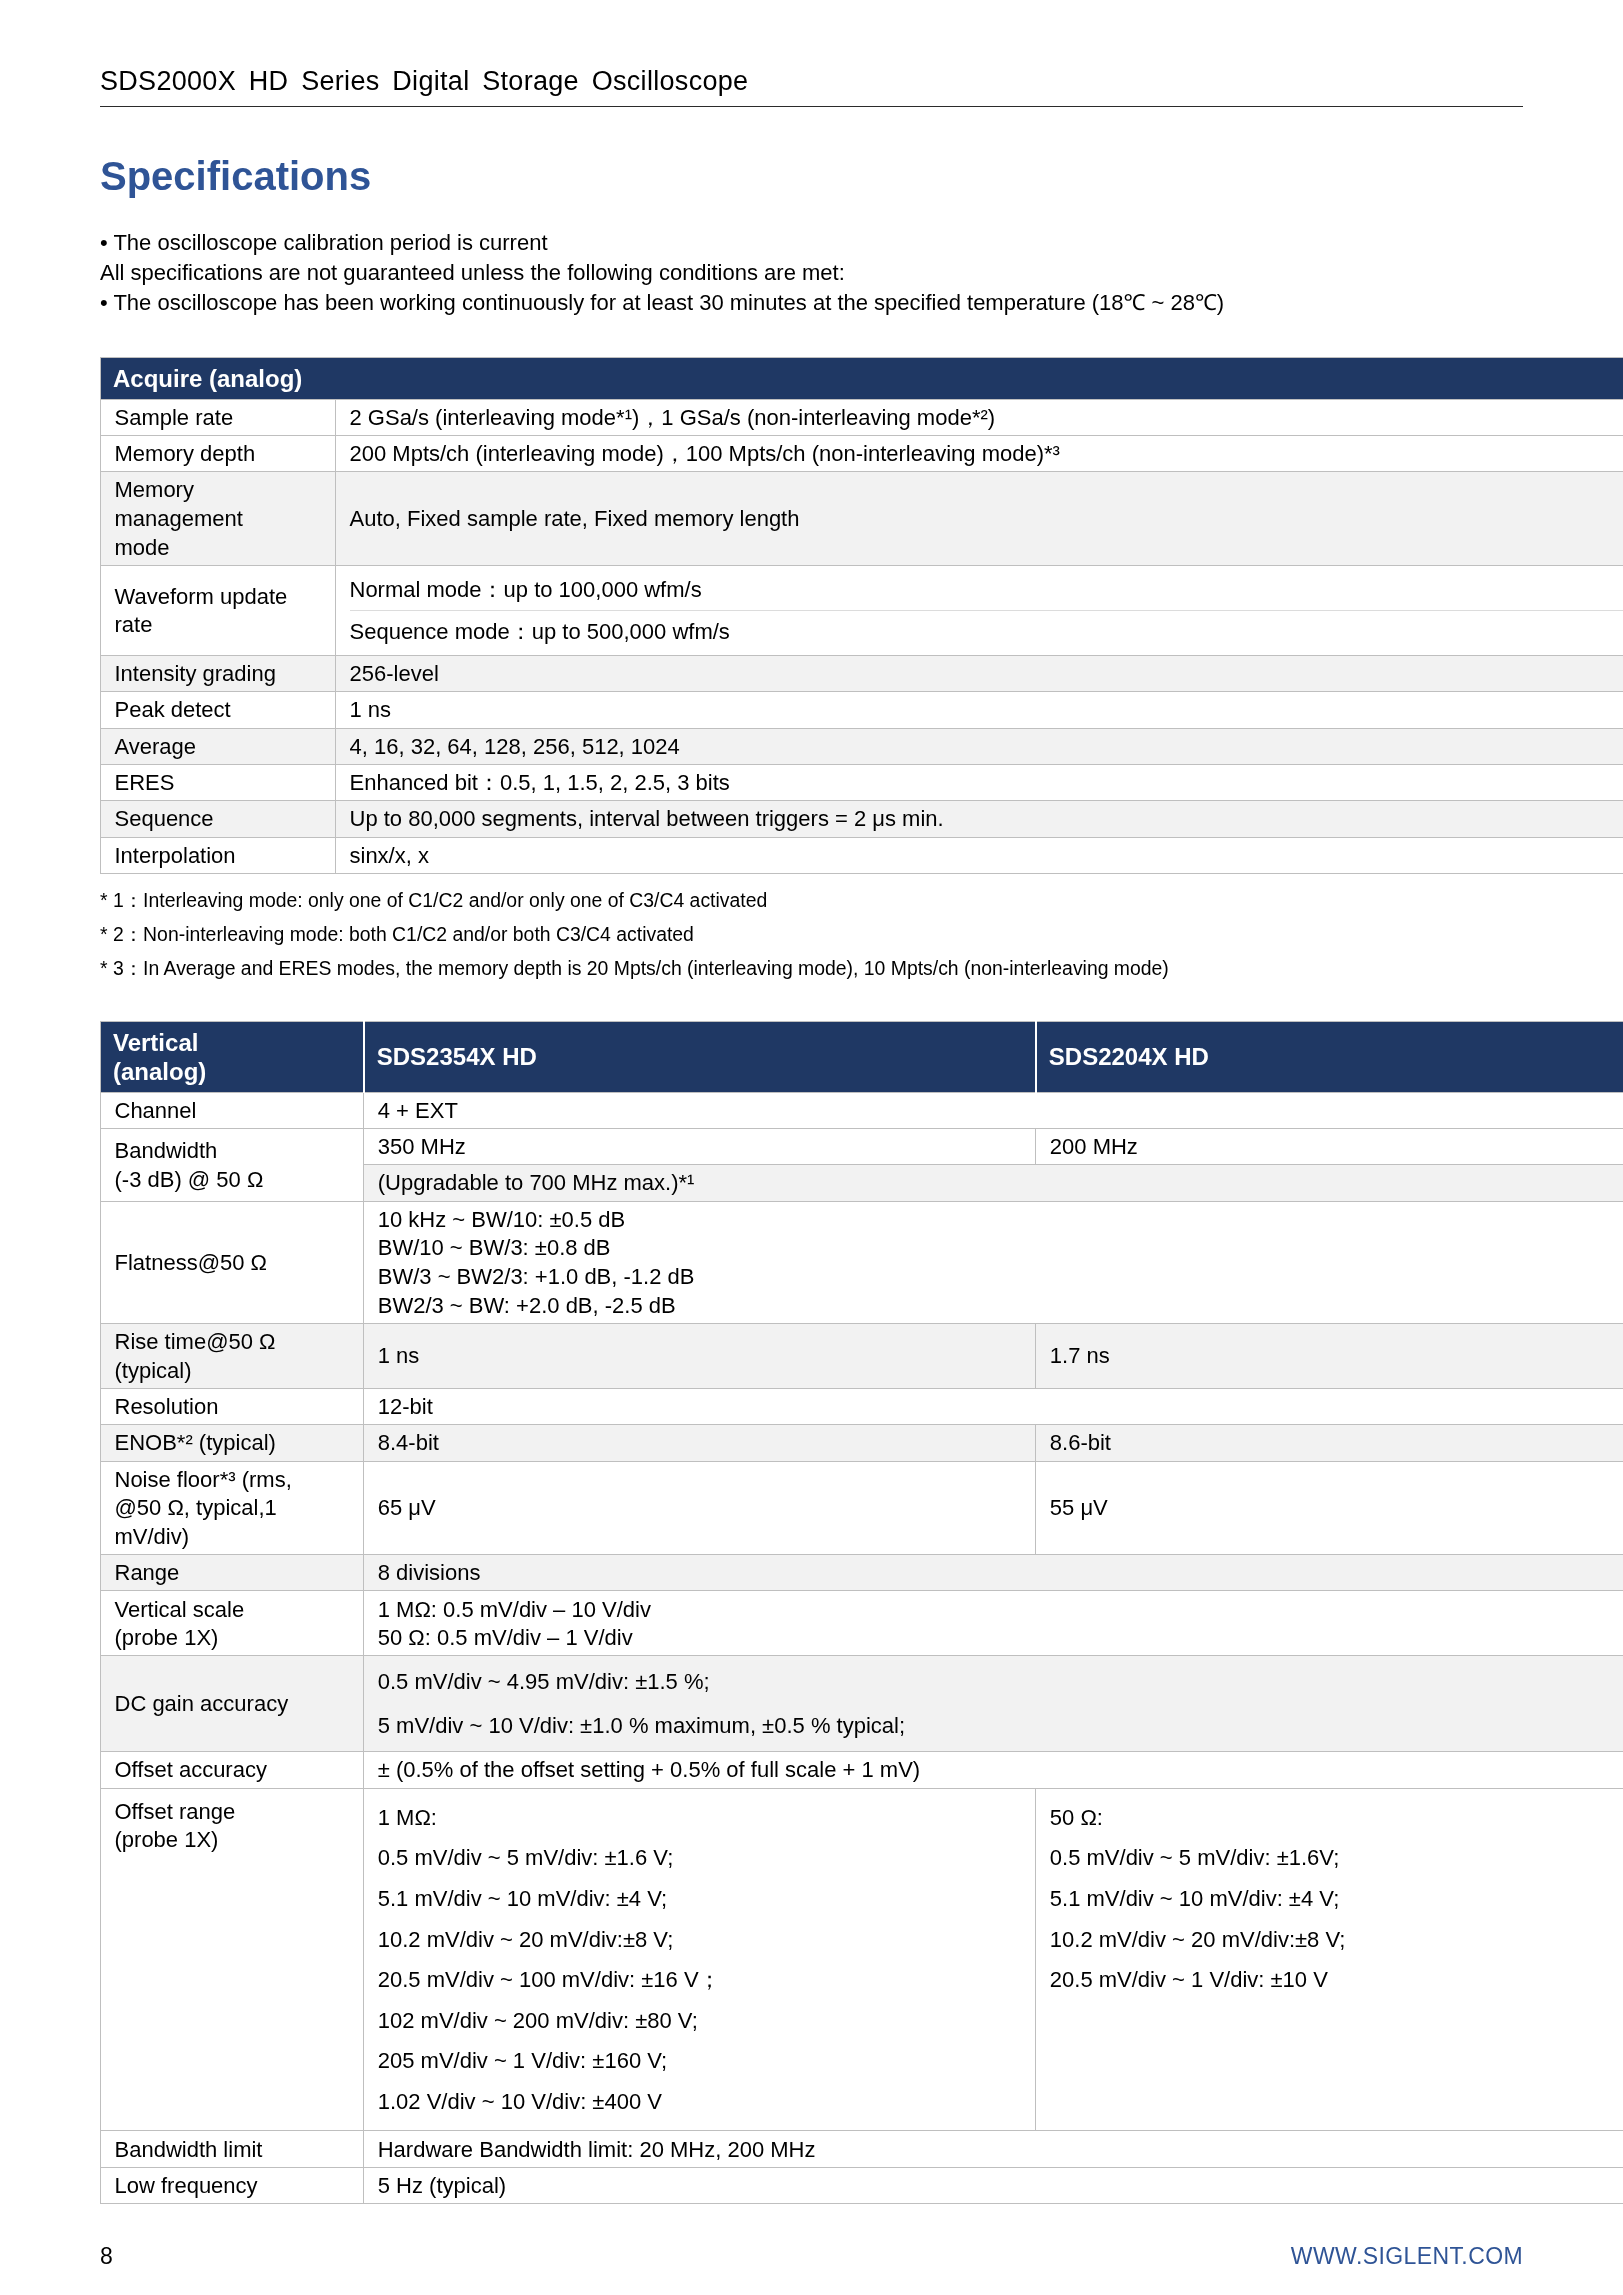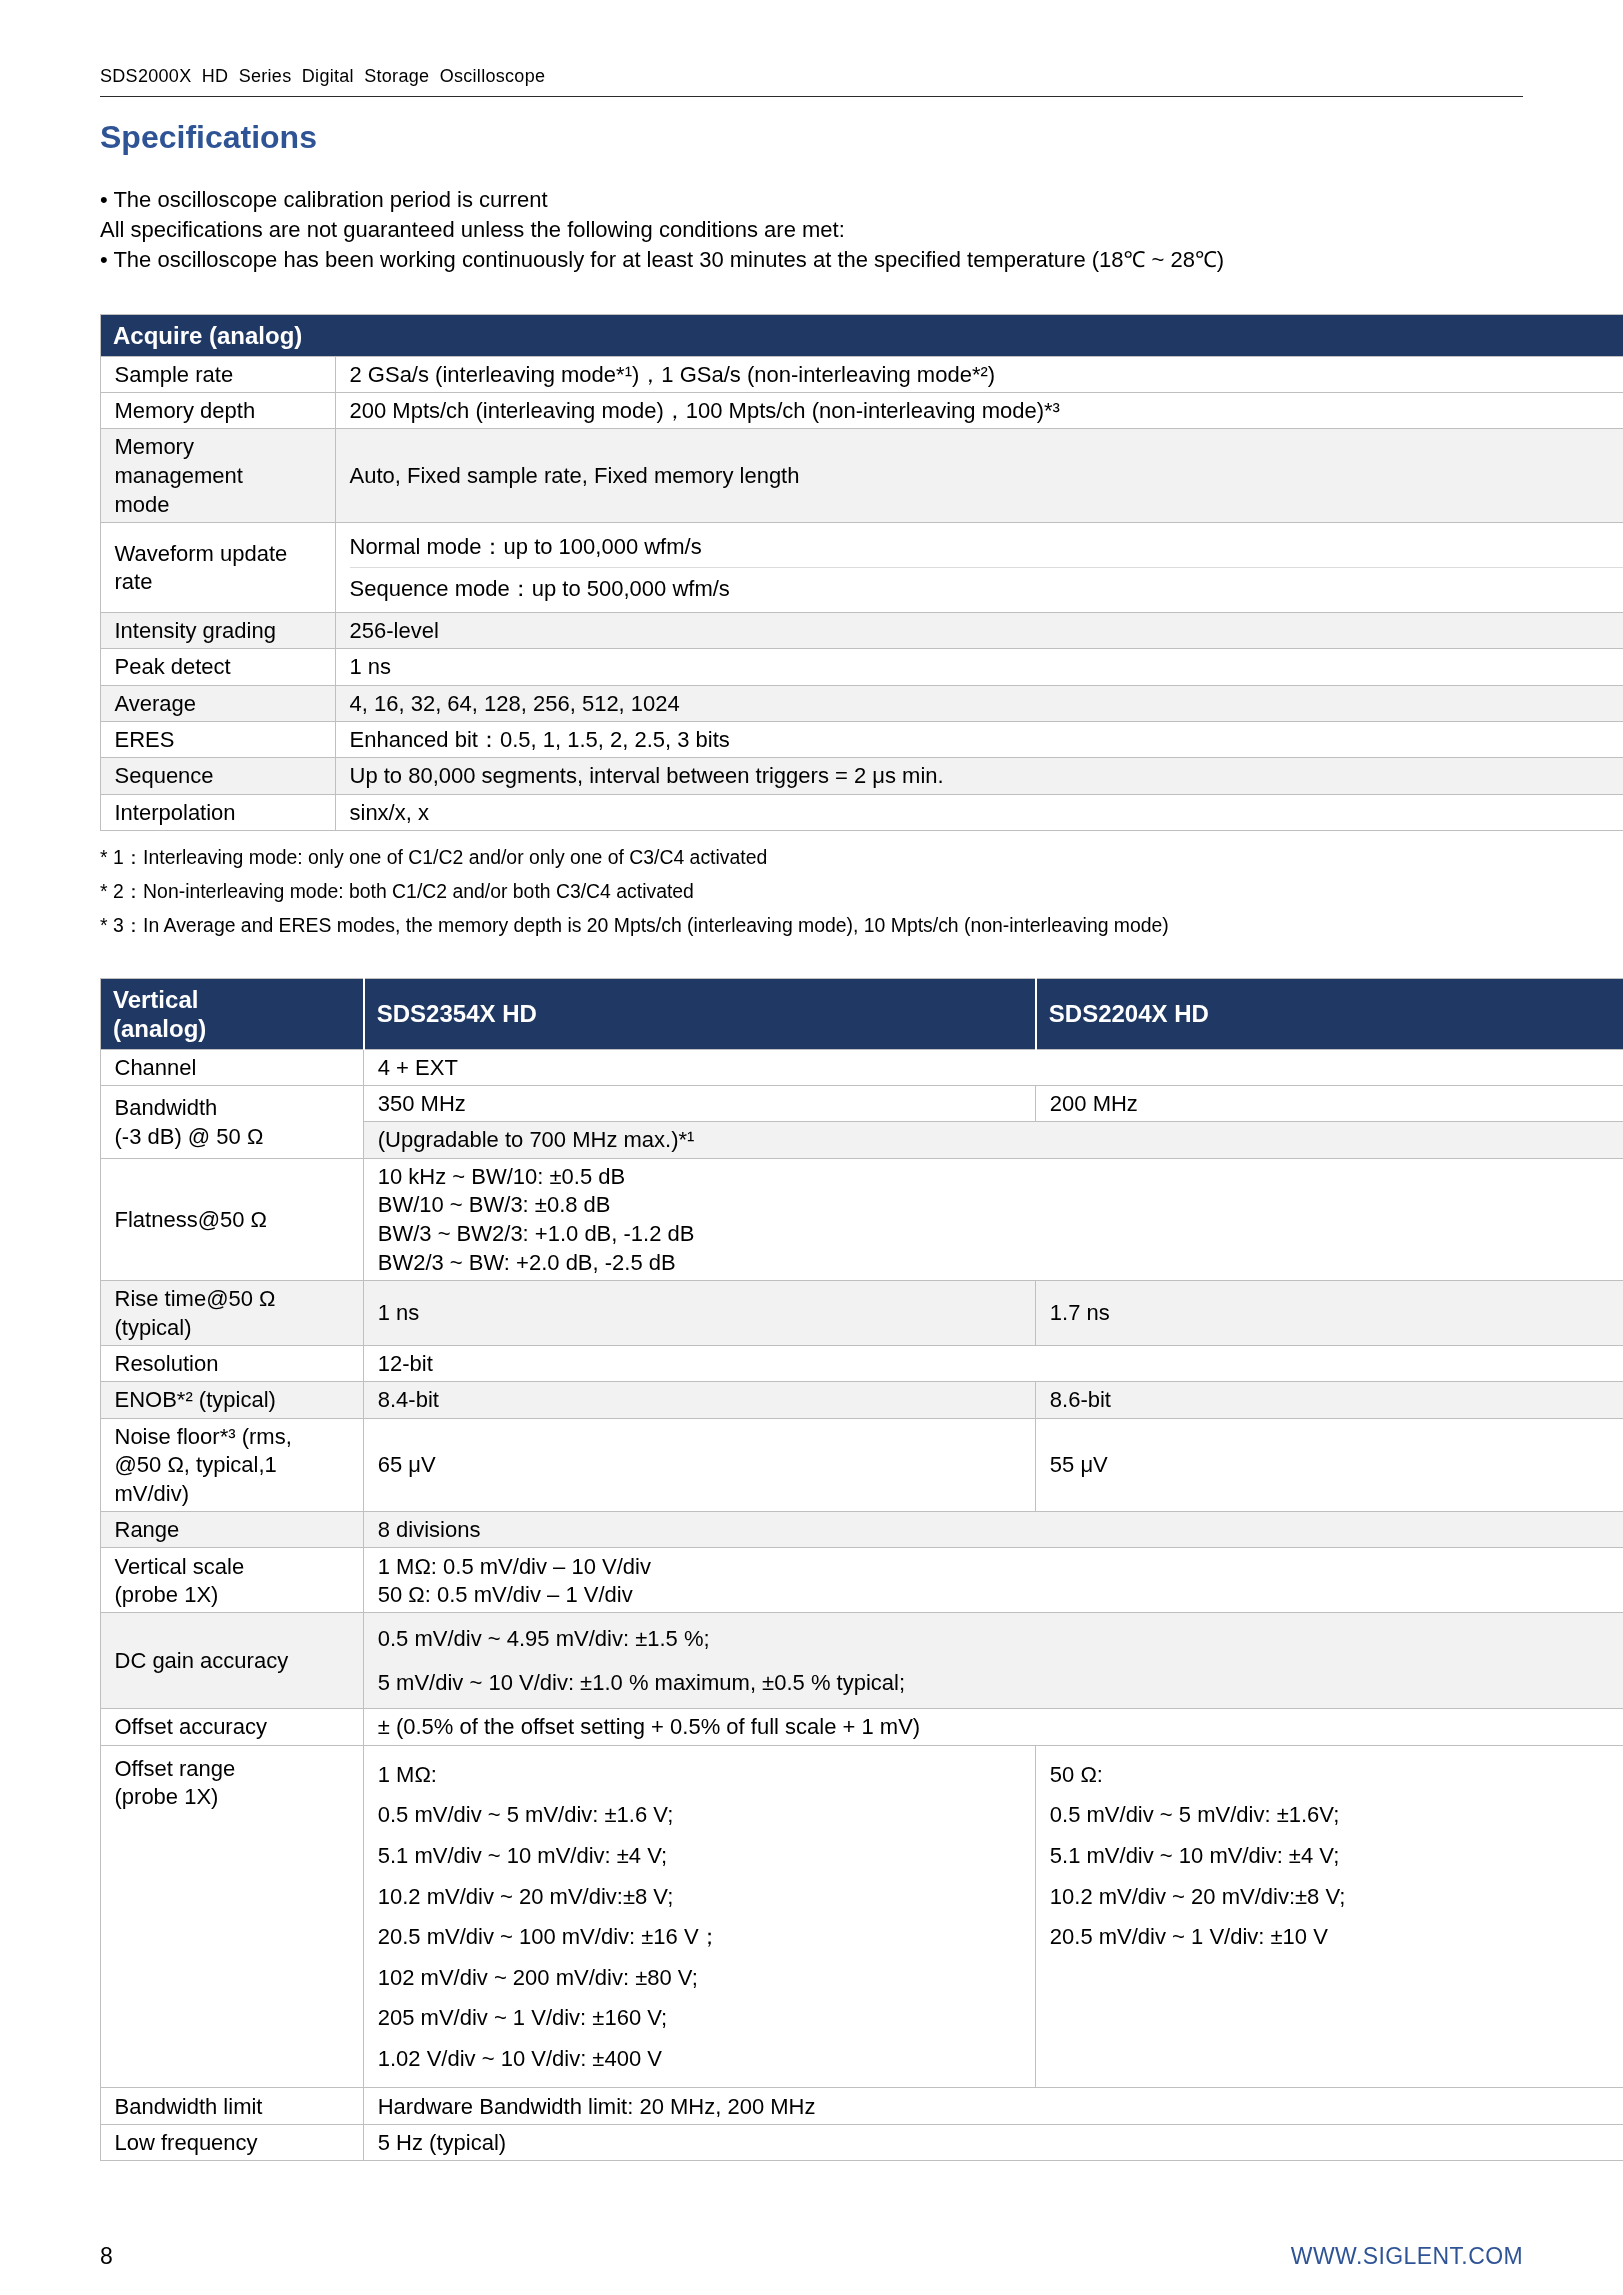--- a/index.html
+++ b/index.html
@@ -10,27 +10,27 @@
     position:relative;
     width:1623px; height:2295px;
     background:#fff;
     padding:0 100px;
     overflow:hidden;
   }
 
   .doc-header {
     padding-top:66px; padding-bottom:8.5px;
     border-bottom:1.7px solid #2b2b2b;
-    font-size:18px; color:#000;
+    font-size:27px; color:#000;
     word-spacing:5px; letter-spacing:0.3px;
   }
 
   .title {
-    margin-top:22px;
-    font-size:32px; font-weight:700;
+    margin-top:47px;
+    font-size:40px; font-weight:700;
     color:var(--accent-blue);
   }
 
   .intro { margin-top:29px; font-size:22px; line-height:30px; }
 
   table.spec {
     width:1595px;
     border-collapse:collapse;
     table-layout:fixed;
     margin-top:39px;

